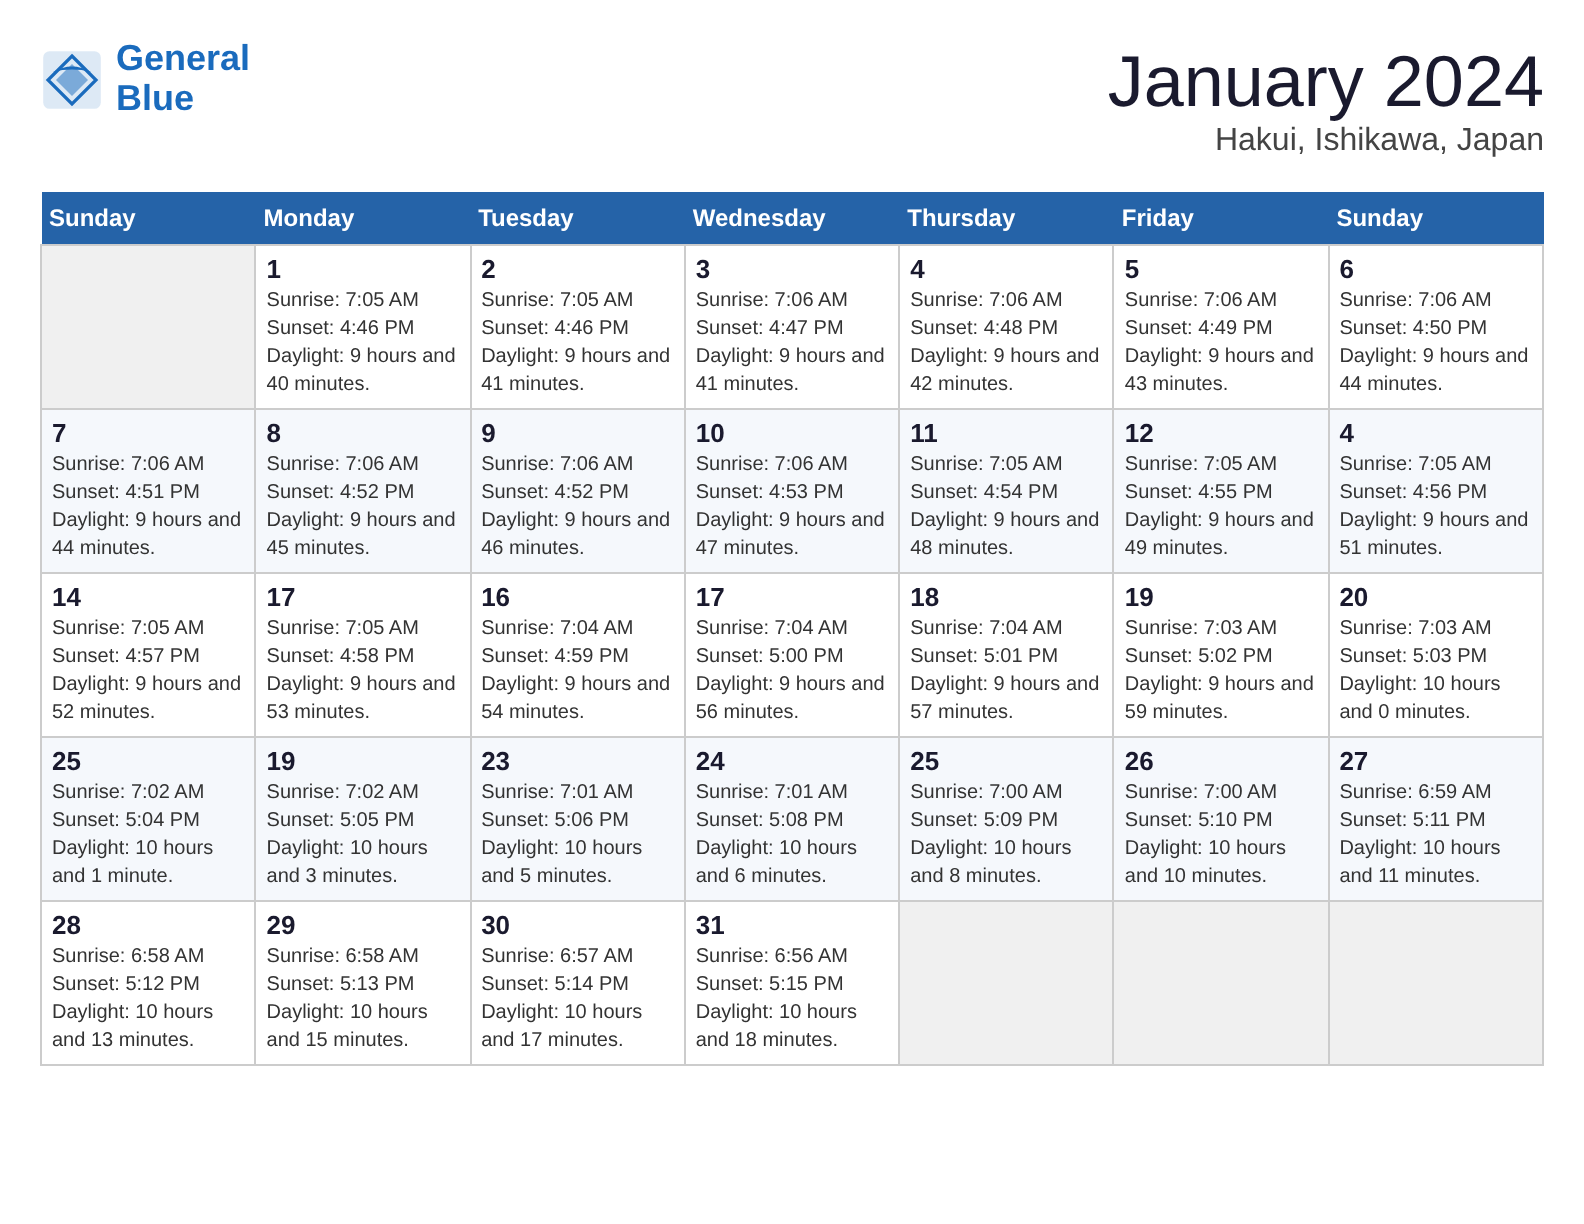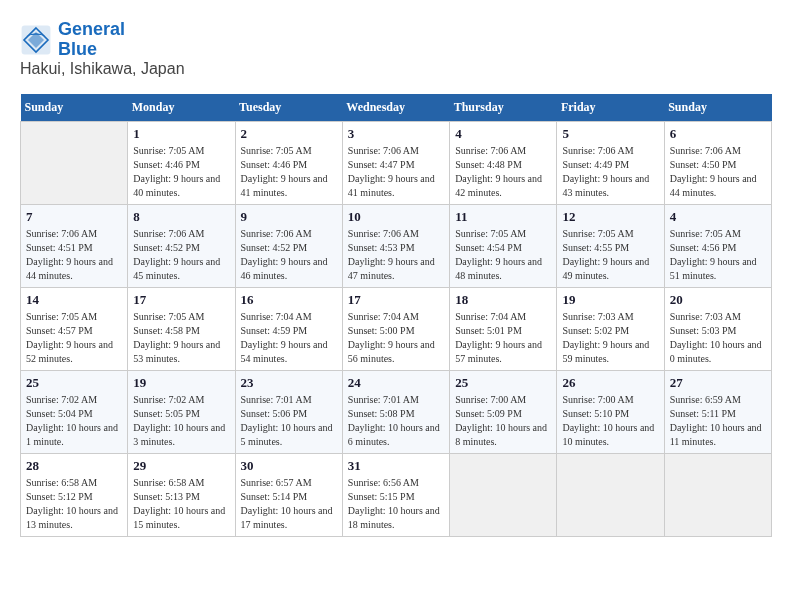--- a/index.html
+++ b/index.html
@@ -8,21 +8,20 @@
       background: #fff;
       width: 792px;
       min-height: 612px;
       padding: 20px;
     }
     .header {
       display: flex;
       justify-content: space-between;
       align-items: flex-start;
       margin-bottom: 16px;
-      flex-direction: column;
     }
     .logo {
       display: flex;
       align-items: center;
       gap: 6px;
     }
     .logo-text {
       font-size: 18px;
       font-weight: bold;
       color: #1a1a2e;
@@ -40,21 +39,20 @@
       color: #1a1a2e;
     }
     .location {
       font-size: 16px;
       color: #444;
     }
     table {
       width: 100%;
       border-collapse: collapse;
       font-size: 11px;
-      font-family: Liberation Serif, serif;
     }
     th {
       background-color: #2563a8;
       color: #fff;
       padding: 6px 4px;
       text-align: left;
       font-size: 12px;
       font-weight: bold;
     }
     td {
@@ -92,20 +90,21 @@
       <polygon points="20,10 30,20 20,30 10,20" fill="#1a6bbd" opacity="0.5"></polygon>
 
       <path d="M8 15 Q20 8 32 15 Q20 12 8 15Z" fill="#1a6bbd"></path>
     </svg>
     <div class="logo-text">
       <span>General</span><br>
       <span style="color:#1a6bbd">Blue</span>
     </div>
   </div>
   <div class="title-block">
+    <div class="month-title">January 2024</div>
     <div class="location">Hakui, Ishikawa, Japan</div>
   </div>
 </div>
 
 <table>
   <thead>
     <tr>
     <th>Sunday</th>
         <th>Monday</th>
         <th>Tuesday</th>

